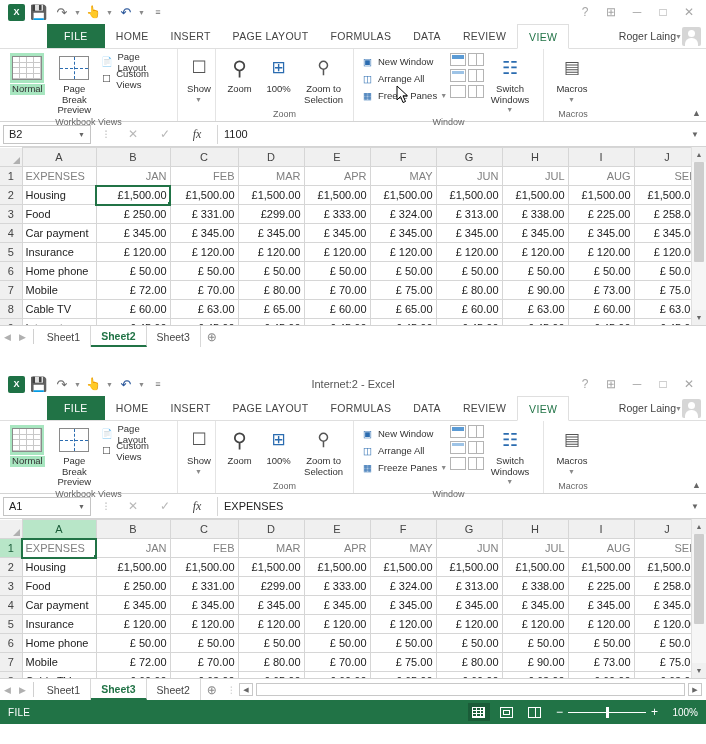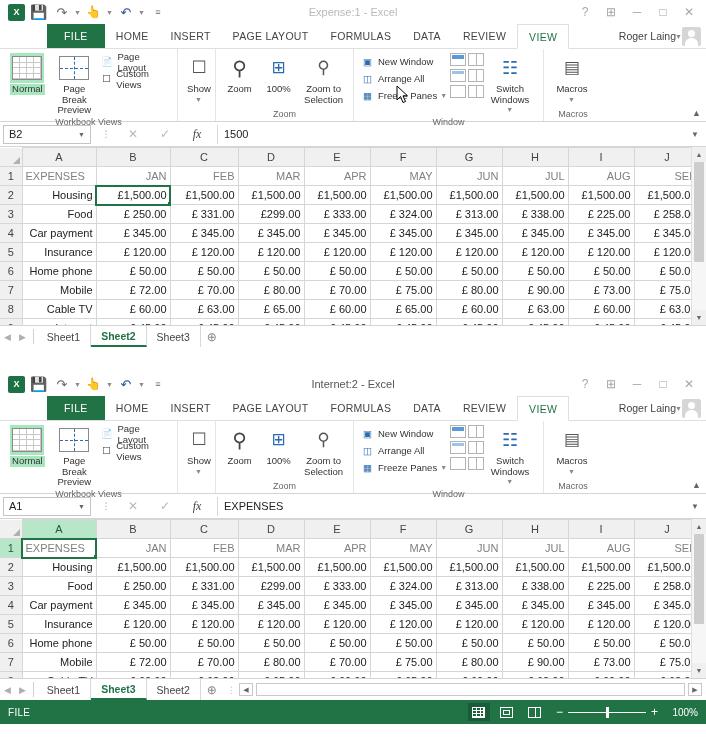--- a/index.html
+++ b/index.html
@@ -178,21 +178,21 @@
   th.colhdr.sel { background: #b8e6c8; color:#1a5c38; border-bottom:2px solid #217346; }
   td.rowhdr, th.rowhdr {
     background: #f0f0f0; color: #444; font-weight: normal; text-align: center;
     width: 22px; font-size: 10.5px;
   }
   th.corner { background: #f0f0f0; width: 22px; position: relative; }
   th.corner::after {
     content:''; position:absolute; right:2px; bottom:2px;
     border-left: 7px solid transparent; border-bottom: 7px solid #b0b0b0;
   }
-  td.lbl { text-align: right; color: #222; }
+  td.lbl { text-align: left; color: #222; }
   td.hdrlbl { text-align: right; color: #808080; }
   td.hdrlbl.first { text-align: left; color: #808080; }
   td.num { text-align: right; color: #222; position: relative; padding-right: 6px;}
   td.selcell { outline: 2px solid #217346; outline-offset: -1px; position: relative; z-index: 3;}
   td.selcell::after {
     content:''; position:absolute; right:-2px; bottom:-2px; width:4px; height:4px;
     background:#217346;
   }
   .vscroll {
     position: absolute; right: 0; top: 0; width: 15px; background: #f6f6f6;
@@ -274,21 +274,20 @@
         </div>
       <div class="qat-btn save-ico">💾</div>
       <div class="qat-btn redo-ico">↷</div>
       <div class="caret">▼</div>
       <div class="qat-btn touch-ico">👆</div>
       <div class="caret">▼</div>
       <div class="qat-btn undo-ico">↶</div>
       <div class="caret">▼</div>
       <div class="qat-btn" style="font-size:9px;">≡</div>
     </div>
-    <div class="win-title">Expense:1 - Excel</div>
     <div class="win-ctrls">
       <span>?</span>
       <span>⊞</span>
       <span>─</span>
       <span>□</span>
       <span>✕</span>
     </div>
   </div>
 
   <div class="tabstrip">
@@ -440,21 +439,21 @@
   <div class="fbar">
     <div class="namebox">
       <span>B2</span>
       <span class="nb-caret">▼</span>
     </div>
     <div class="fb-dots">⋮</div>
     <div class="fb-btn">✕</div>
     <div class="fb-btn">✓</div>
     <div class="fb-fx">fx</div>
     <div class="fb-input">
-      <span>1500</span>
+      <span>1100</span>
     </div>
     <div class="fb-expand">▼</div>
   </div>
 
   <div class="gridwrap" style="height:178px;overflow:hidden;">
     <table class="sheet">
       <colgroup>
         <col style="width:22px">
           <col style="width:74px">
           <col style="width:74px">

